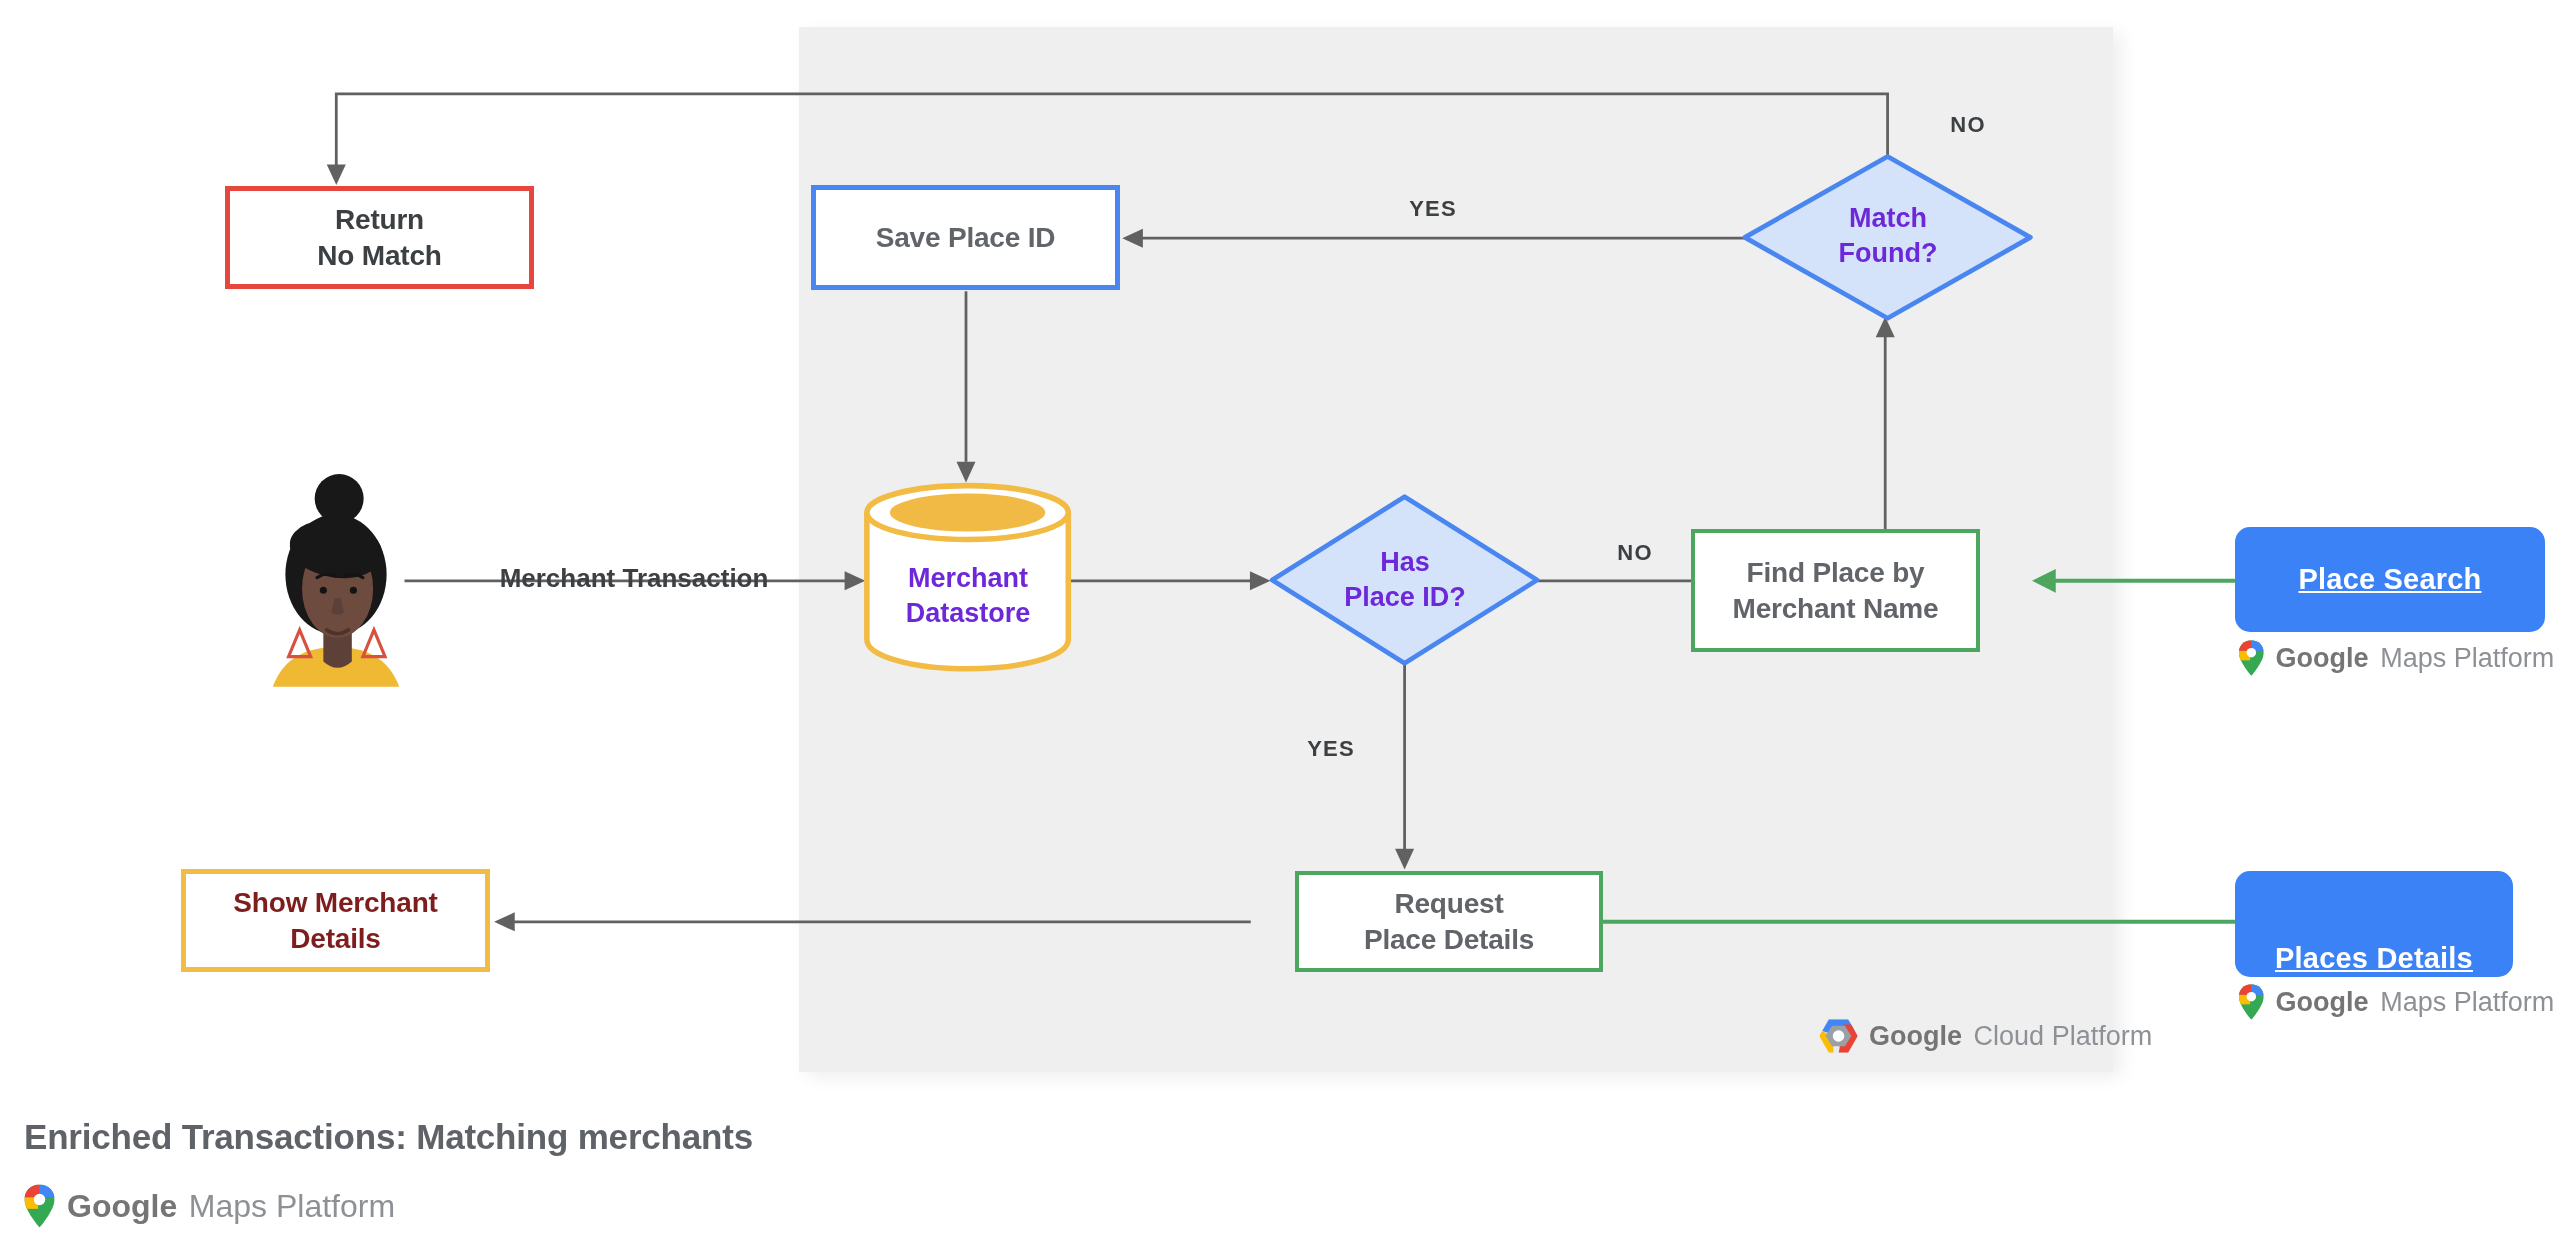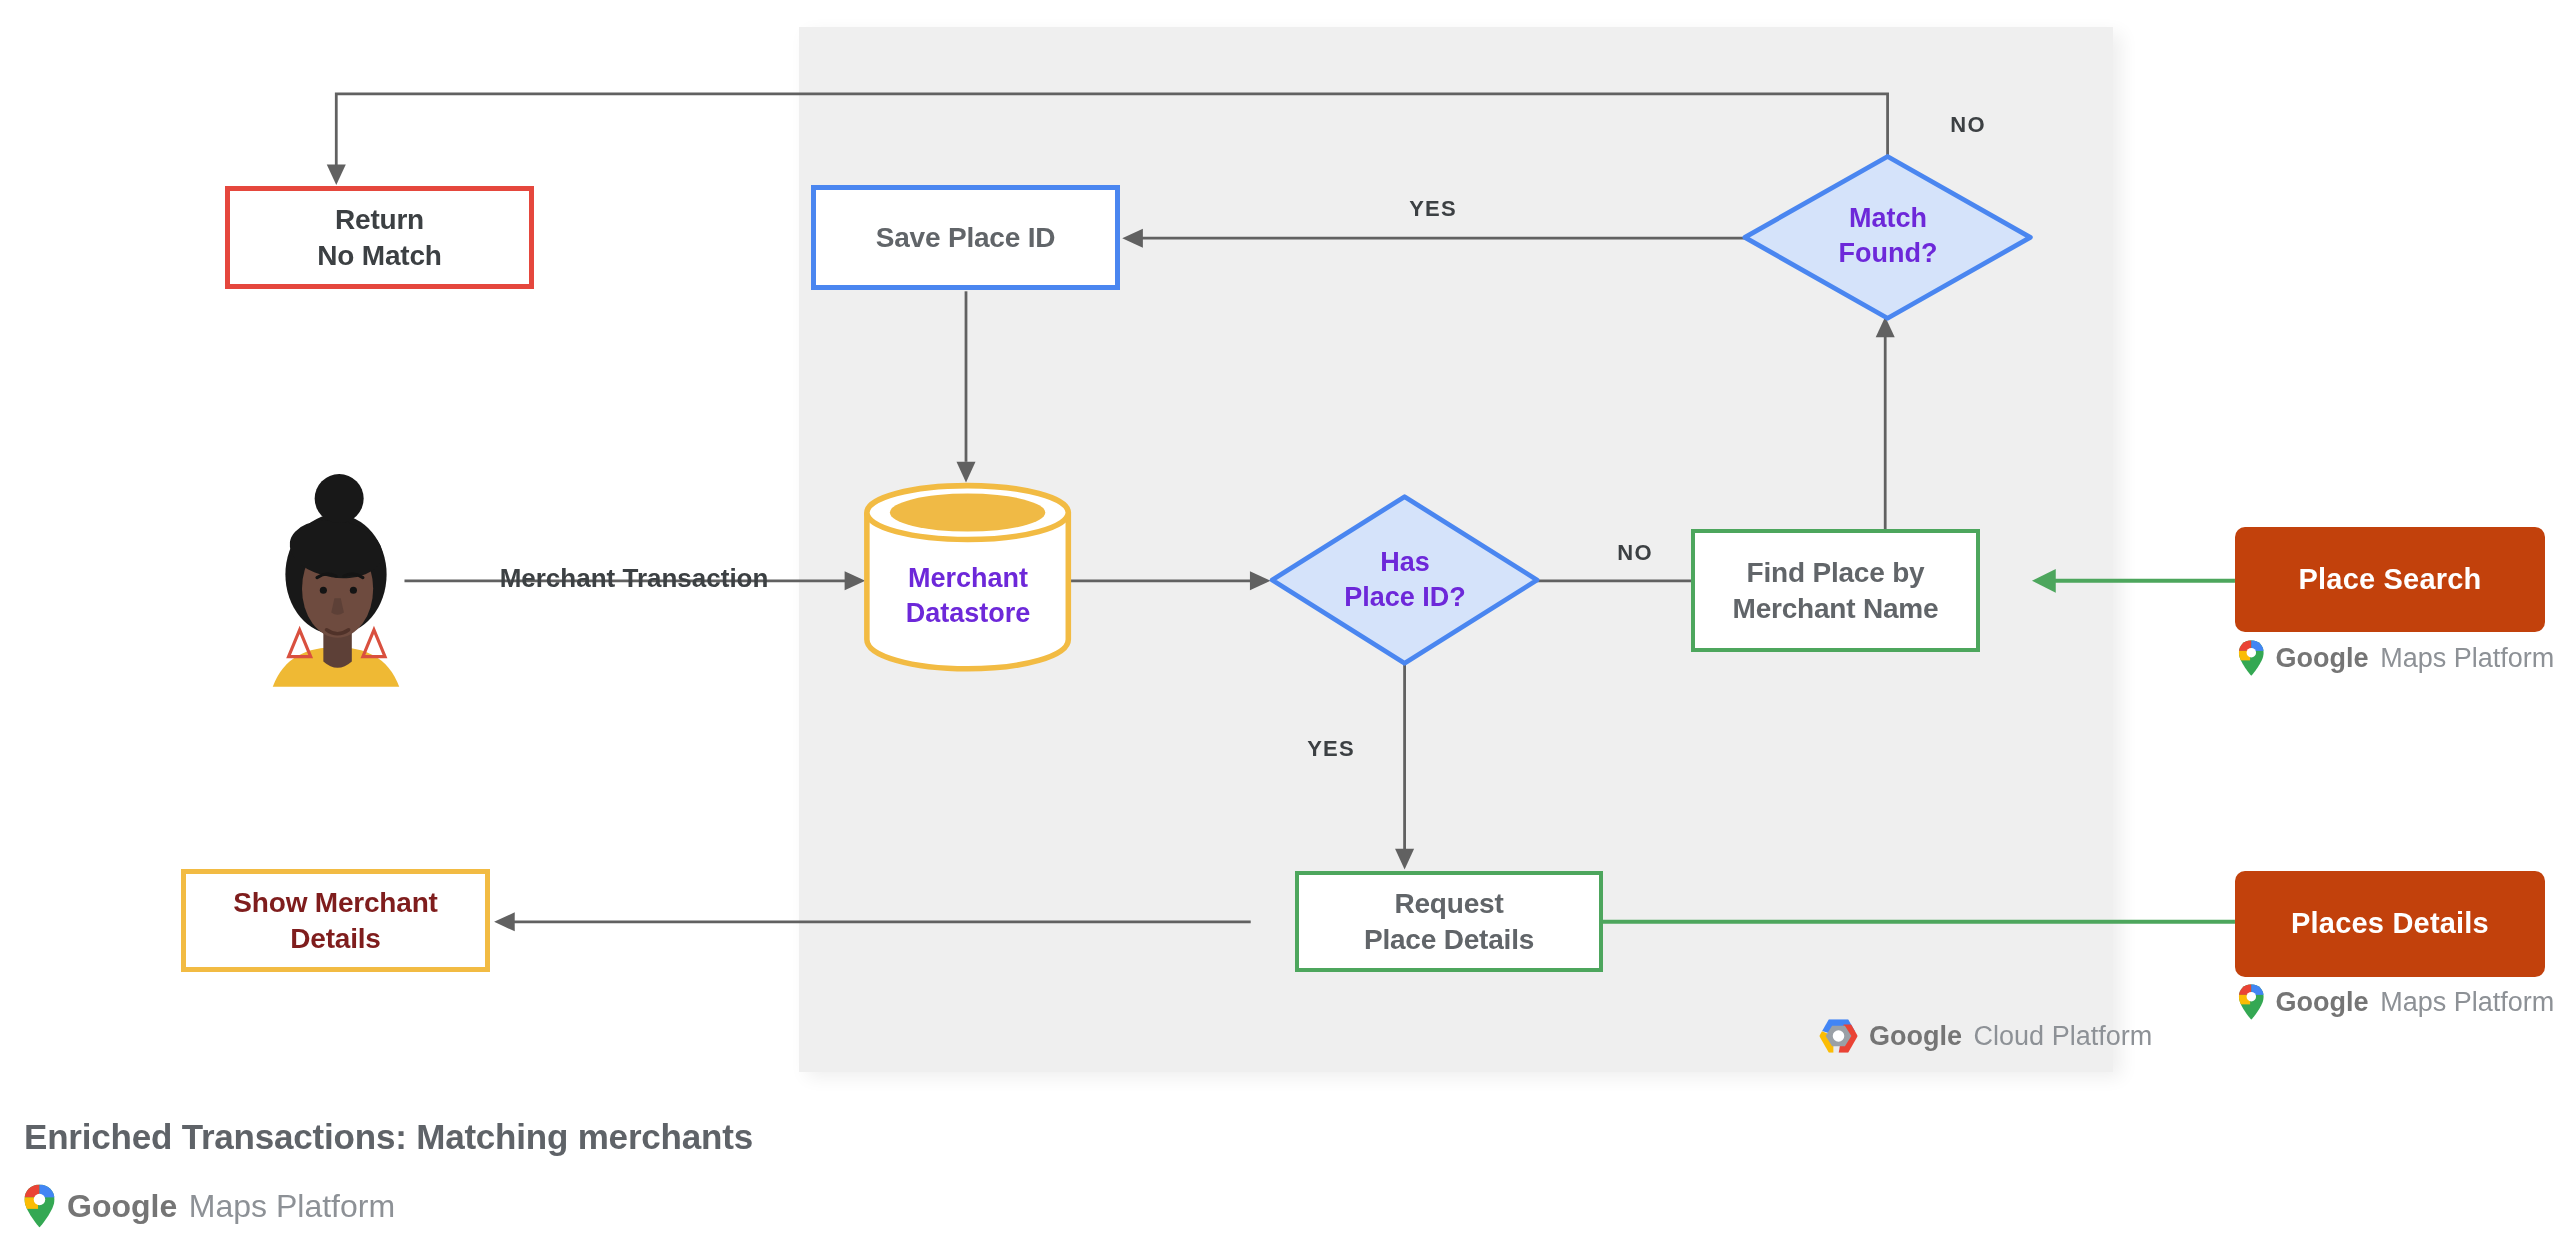--- a/index.html
+++ b/index.html
@@ -8,22 +8,22 @@
   .panel{position:absolute;left:799px;top:27px;width:1314px;height:1045px;
          background:#efefef;box-shadow:8px 6.3px 17.4px rgba(0,0,0,0.07);}
   svg.layer{position:absolute;left:0;top:0;width:2576px;height:1252px;pointer-events:none;}
   .node{position:absolute;box-sizing:border-box;background:#ffffff;display:flex;
         align-items:center;justify-content:center;text-align:center;
         font-size:28px;line-height:1.28;white-space:pre-line;letter-spacing:-0.2px;}
   .b-red   {border:5.6px solid #e5473d;color:#3c4043;font-weight:700;}
   .b-blue  {border:5.6px solid #4a86f0;color:#616569;font-weight:600;}
   .b-green {border:4.8px solid #4da65d;color:#616569;font-weight:600;}
   .b-yellow{border:5.6px solid #f2bb43;color:#7f1d1d;font-weight:700;}
-  .fill-green{background:#c2410c;color:#ffffff;font-weight:700;font-size:29px;
-              border-radius:10px;border:none;letter-spacing:0.2px;}
+  .fill-green{background:#3b82f6;color:#ffffff;font-weight:700;font-size:29px;
+              border-radius:15px;border:none;letter-spacing:0.2px;text-decoration:underline;}
   .float-label{position:absolute;transform:translate(-50%,-50%);text-align:center;
                white-space:pre-line;color:#6d28d9;font-weight:600;font-size:27px;line-height:1.28;}
   .edge-label{position:absolute;transform:translate(-50%,-50%);font-weight:700;
               font-size:22px;color:#3c4043;letter-spacing:1.2px;}
   .flow-label{position:absolute;transform:translate(-50%,-50%);font-weight:700;
               font-size:26px;color:#3c4043;letter-spacing:0px;white-space:nowrap;}
   .lockup{position:absolute;display:flex;align-items:center;gap:10px;white-space:nowrap;}
   .lockup .brand{font-weight:700;color:#757575;}
   .lockup .product{font-weight:400;color:#8d9196;margin-left:1.6px;}
   .lockup-sm{font-size:27px;}
@@ -99,21 +99,21 @@
 
   <div class="node b-yellow" style="left:181px;top:869px;width:309px;height:103px;">
     <span>Show Merchant
 Details</span>
   </div>
 
   <div class="node fill-green" style="left:2235px;top:527px;width:310px;height:105px;">
     <span>Place Search</span>
   </div>
 
-  <div class="node fill-green" style="left:2235px;top:871px;width:310px;height:106px;">
+  <div class="node fill-green" style="left:2235px;top:871px;width:278px;height:106px;align-items:flex-end;">
     <span>Places Details</span>
   </div>
 
   <div class="float-label" style="left:1888px;top:236px;">Match
 Found?</div>
   <div class="float-label" style="left:1405px;top:580px;">Has
 Place ID?</div>
   <div class="float-label" style="left:968px;top:596px;">Merchant
 Datastore</div>
 

